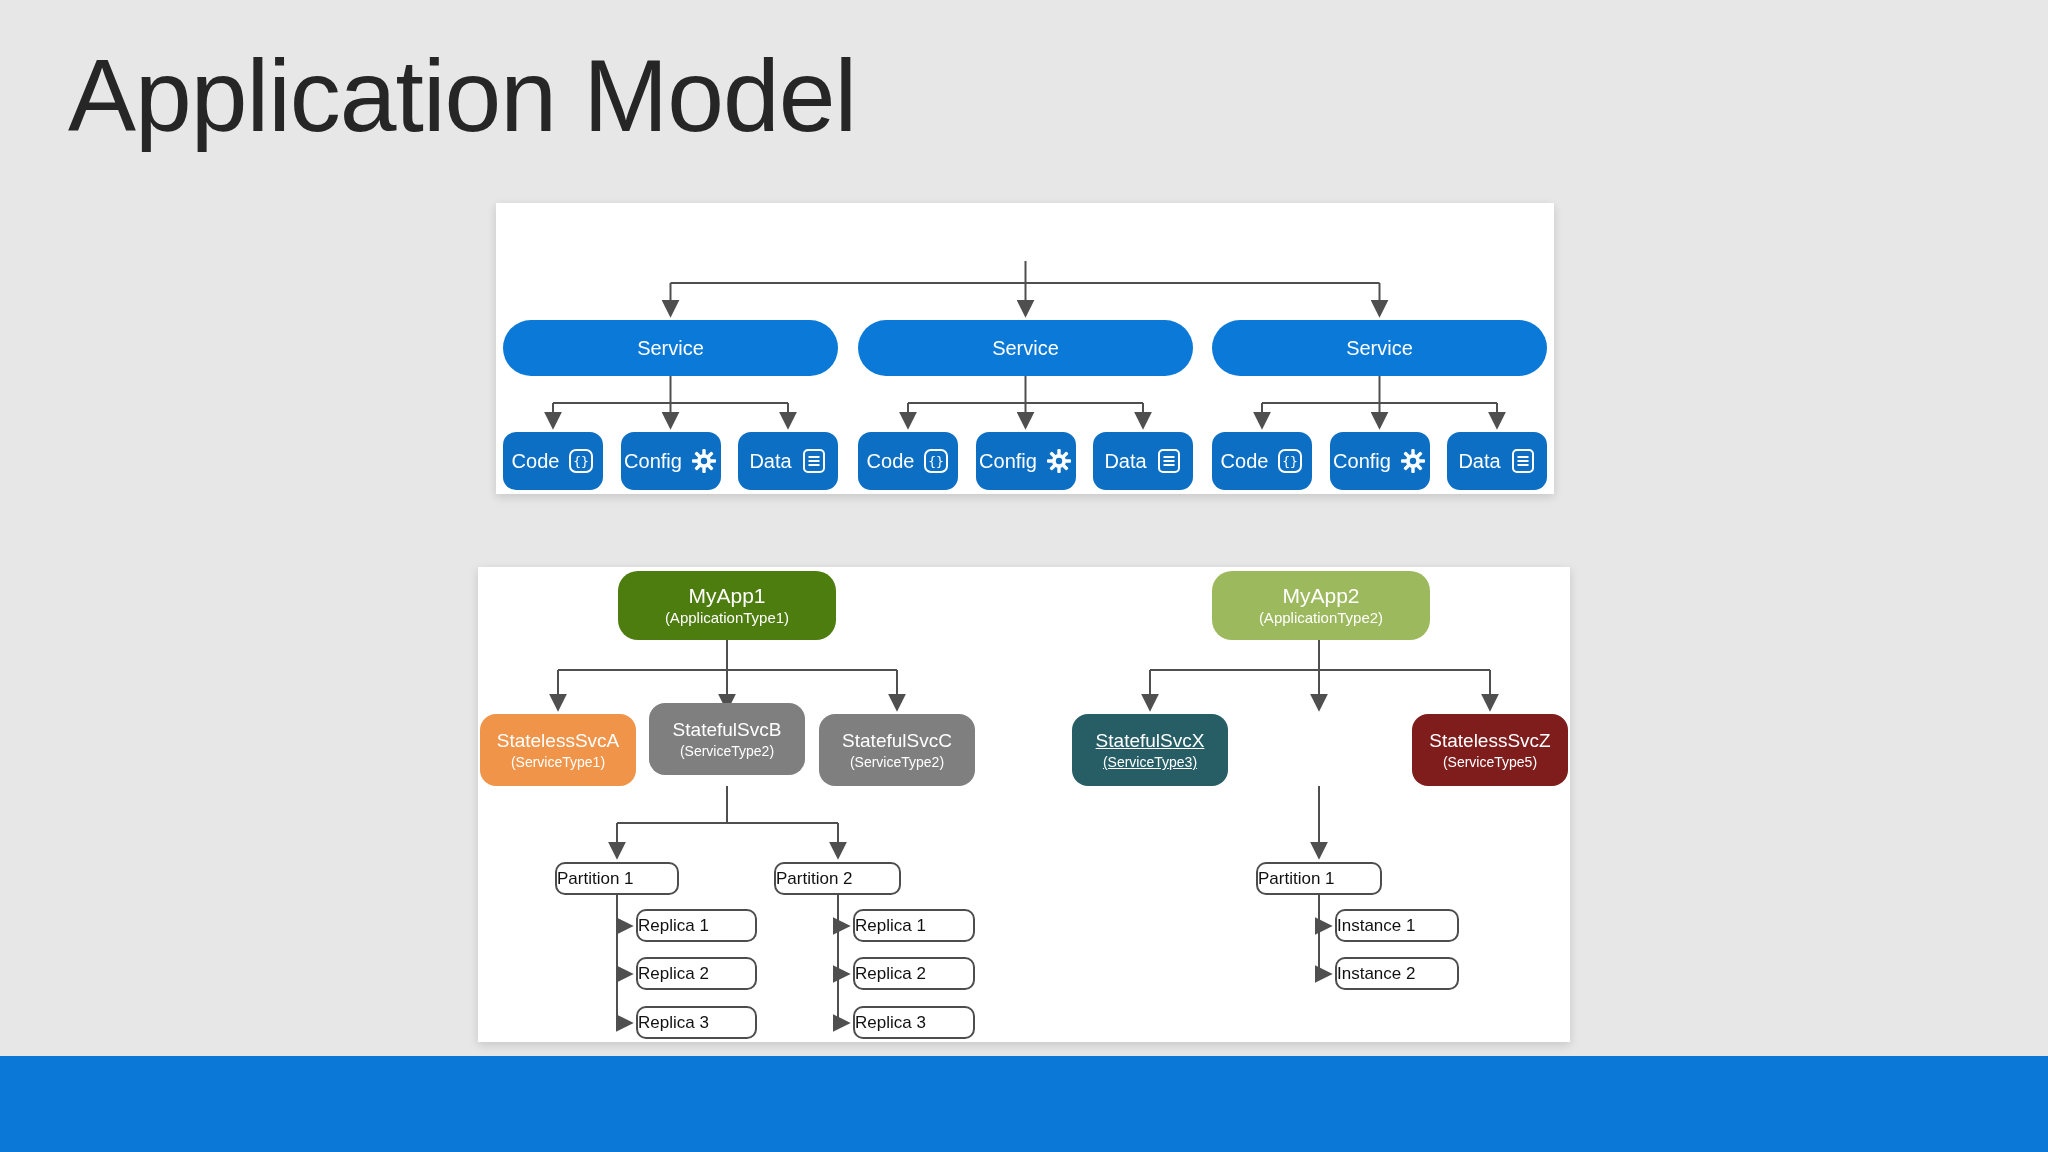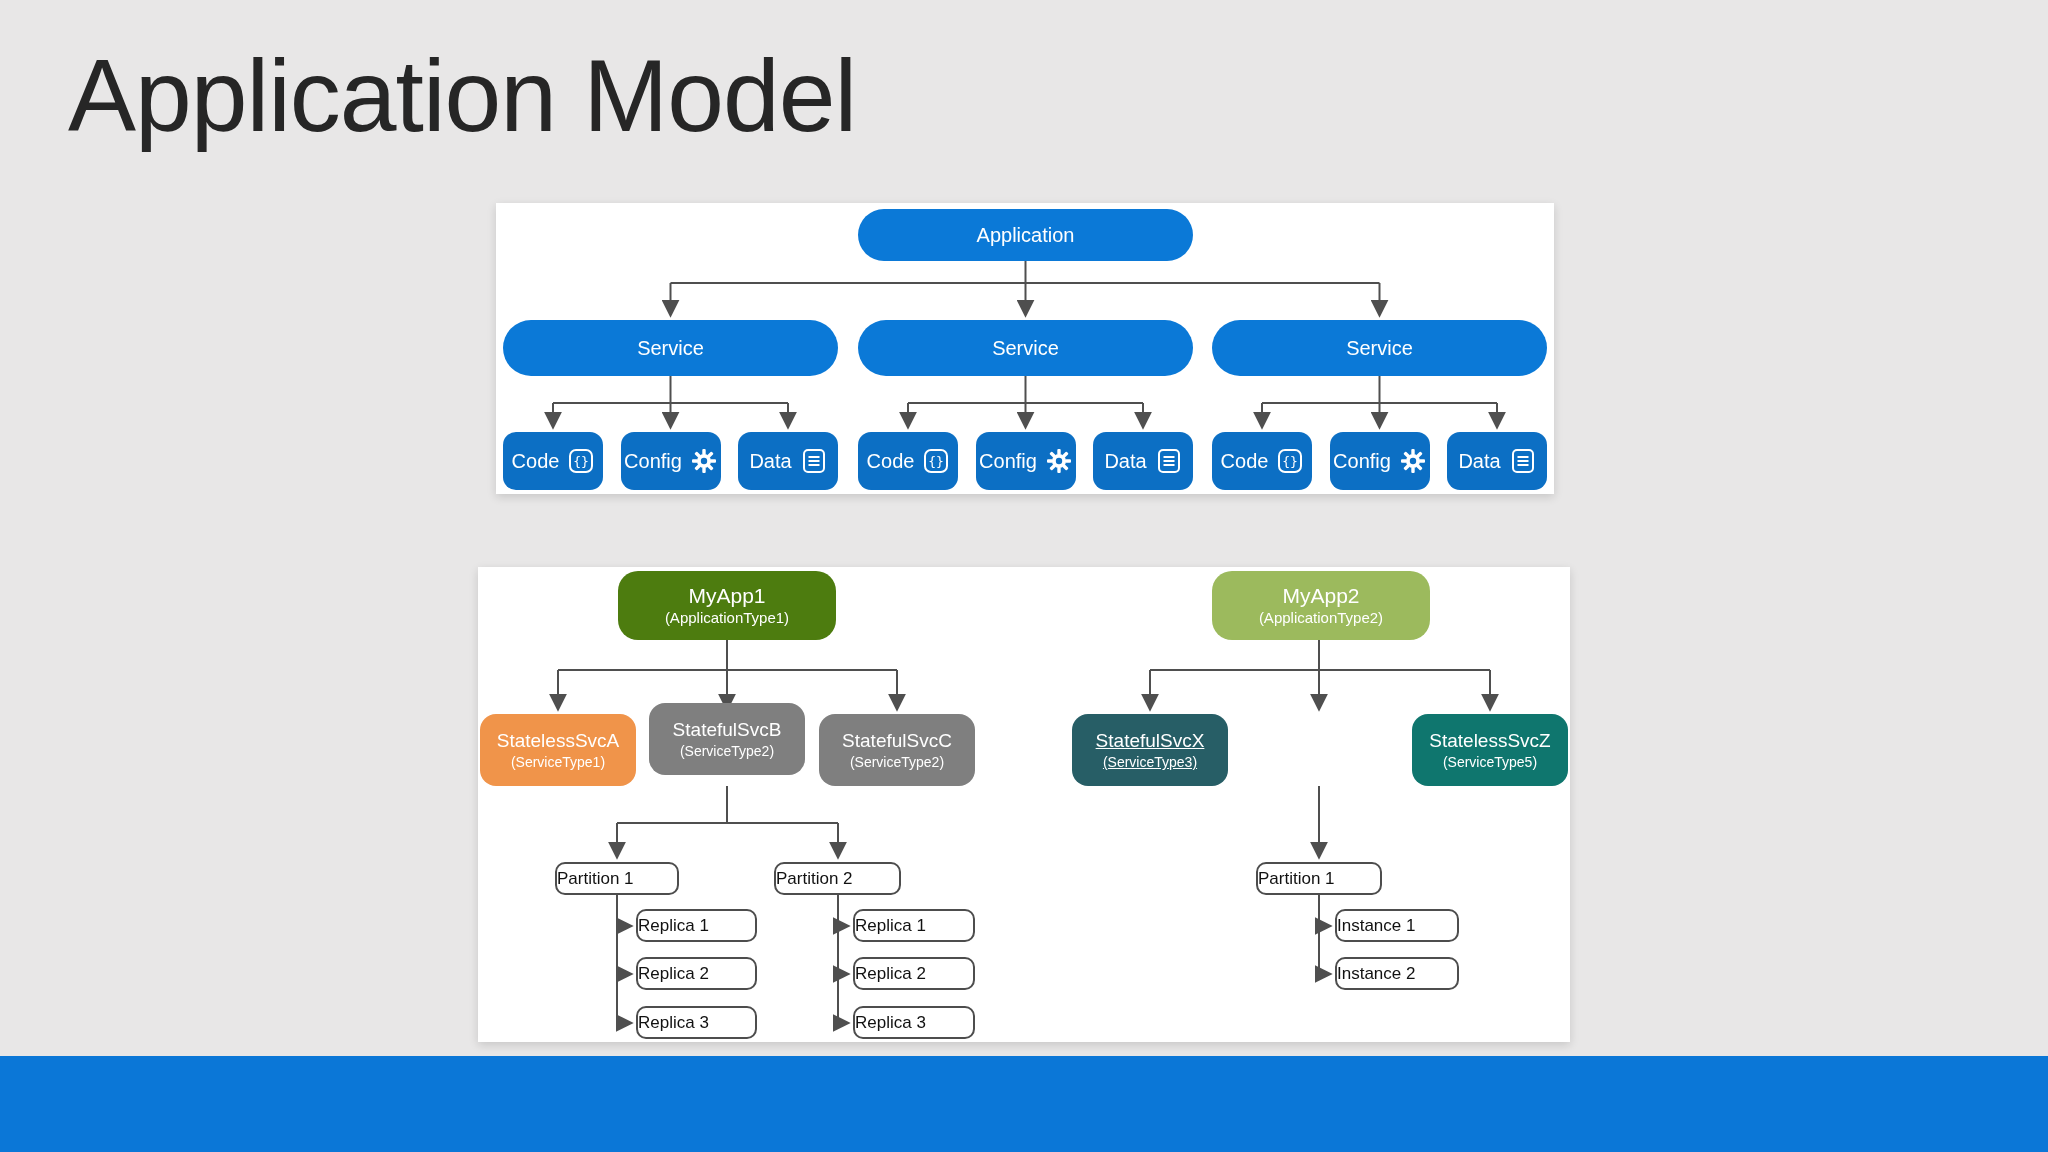--- a/index.html
+++ b/index.html
@@ -76,21 +76,20 @@
       <path d="M647 200 V224" marker-end="url(#arrow-t)"></path>
 
       <path d="M883.5 173 V200"></path>
       <path d="M766 200 H1001"></path>
       <path d="M766 200 V224" marker-end="url(#arrow-t)"></path>
       <path d="M883.5 200 V224" marker-end="url(#arrow-t)"></path>
       <path d="M1001 200 V224" marker-end="url(#arrow-t)"></path>
     </g>
   </svg>
 
-  <div class="node pill" style="left: 362px; top: 6px; width: 335px; background-color: rgb(11, 121, 215);">Application</div>
 
   <div class="node svc-pill" style="left: 7px; top: 117px; width: 335px; background-color: rgb(11, 121, 215);">Service</div>
   <div class="node svc-pill" style="left: 362px; top: 117px; width: 335px; background-color: rgb(11, 121, 215);">Service</div>
   <div class="node svc-pill" style="left: 716px; top: 117px; width: 335px; background-color: rgb(11, 121, 215);">Service</div>
 
   <div class="node chip" style="left: 7px; top: 229px; width: 100px; background-color: rgb(12, 111, 196);">
     <span>Code</span>
     <span class="icon">
       <svg width="26" height="26" viewBox="0 0 26 26">
           <rect x="2" y="2" width="22" height="22" rx="6" fill="none" stroke="#fff" stroke-width="2"></rect>
@@ -289,21 +288,21 @@
     <span class="type">(ServiceType2)</span>
   </div>
   <div class="node svc-node" style="left: 341px; top: 147px; background-color: rgb(127, 127, 127);">
     <span class="name">StatefulSvcC</span>
     <span class="type">(ServiceType2)</span>
   </div>
   <div class="node svc-node" style="left: 594px; top: 147px; background-color: rgb(39, 94, 102); text-decoration: underline;">
     <span class="name">StatefulSvcX</span>
     <span class="type">(ServiceType3)</span>
   </div>
-  <div class="node svc-node" style="left: 934px; top: 147px; background-color: #0f766e;">
+  <div class="node svc-node" style="left: 934px; top: 147px; background-color: #7f1d1d;">
     <span class="name">StatelessSvcZ</span>
     <span class="type">(ServiceType5)</span>
   </div>
 
   <div class="box" style="left:77px;  top:295px; width:124px;">Partition 1</div>
   <div class="box" style="left:296px; top:295px; width:127px;">Partition 2</div>
   <div class="box" style="left:778px; top:295px; width:126px;">Partition 1</div>
 
   <div class="box" style="left:158px; top:342px; width:121px;">Replica 1</div>
   <div class="box" style="left:158px; top:390px; width:121px;">Replica 2</div>

